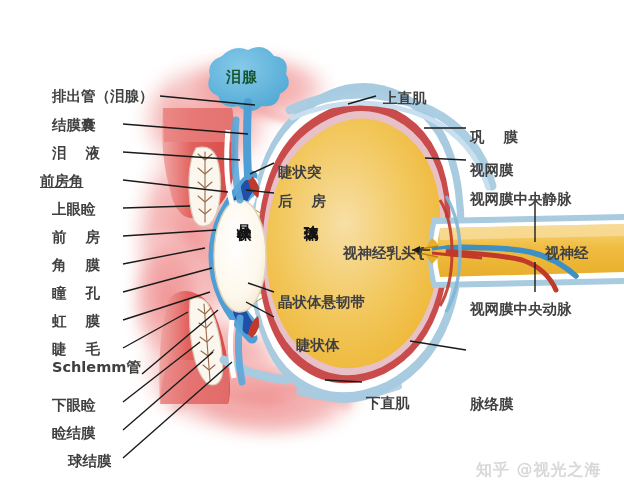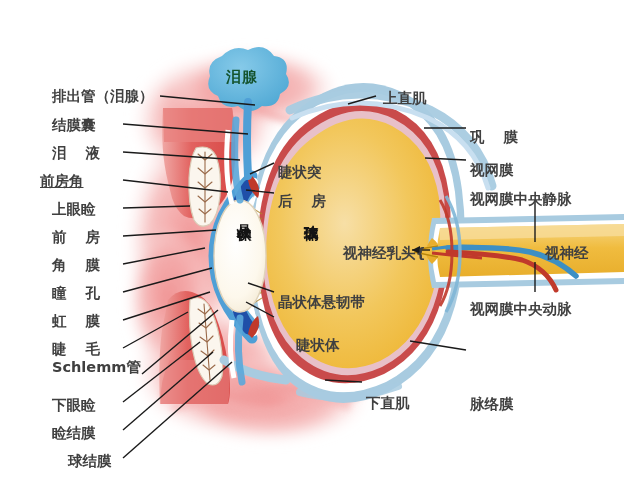--- a/index.html
+++ b/index.html
@@ -302,13 +302,14 @@
       <div class="lbl" style="left: 278px; top: 338px; padding-left: 18px;">睫状体</div>
       <div class="lbl" style="left: 343px; top: 246px;">视神经乳头{</div>
     </div>
   <div id="labels-vert">
       <div class="vert" style="left: 236px; top: 213px;">晶状体</div>
       <div class="vert" style="left: 303px; top: 213px;">玻璃体</div>
     </div>
 
   <div class="gland-label" style="left: 226px; top: 68px;">泪腺</div>
 
+  <div class="wm" style="left:476px;top:460px;">知乎 @视光之海</div>
 </div>
 
 </body></html>

